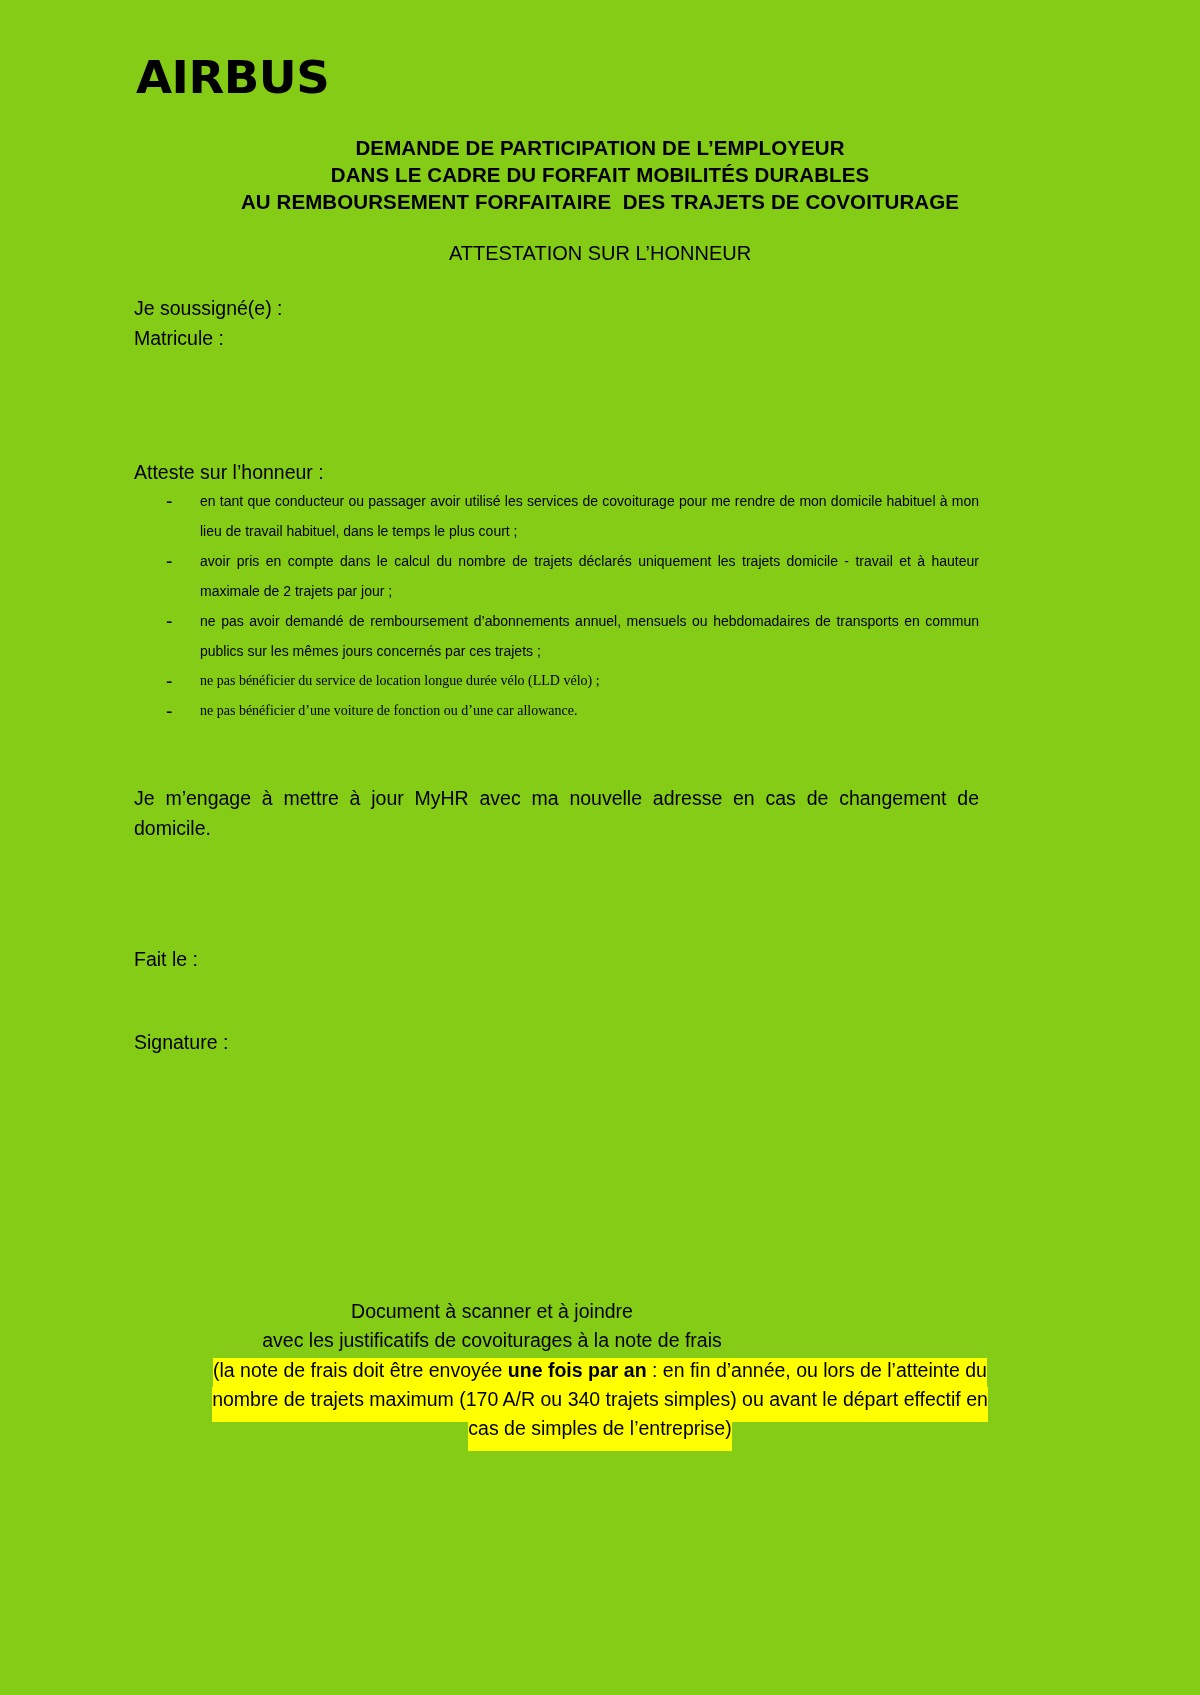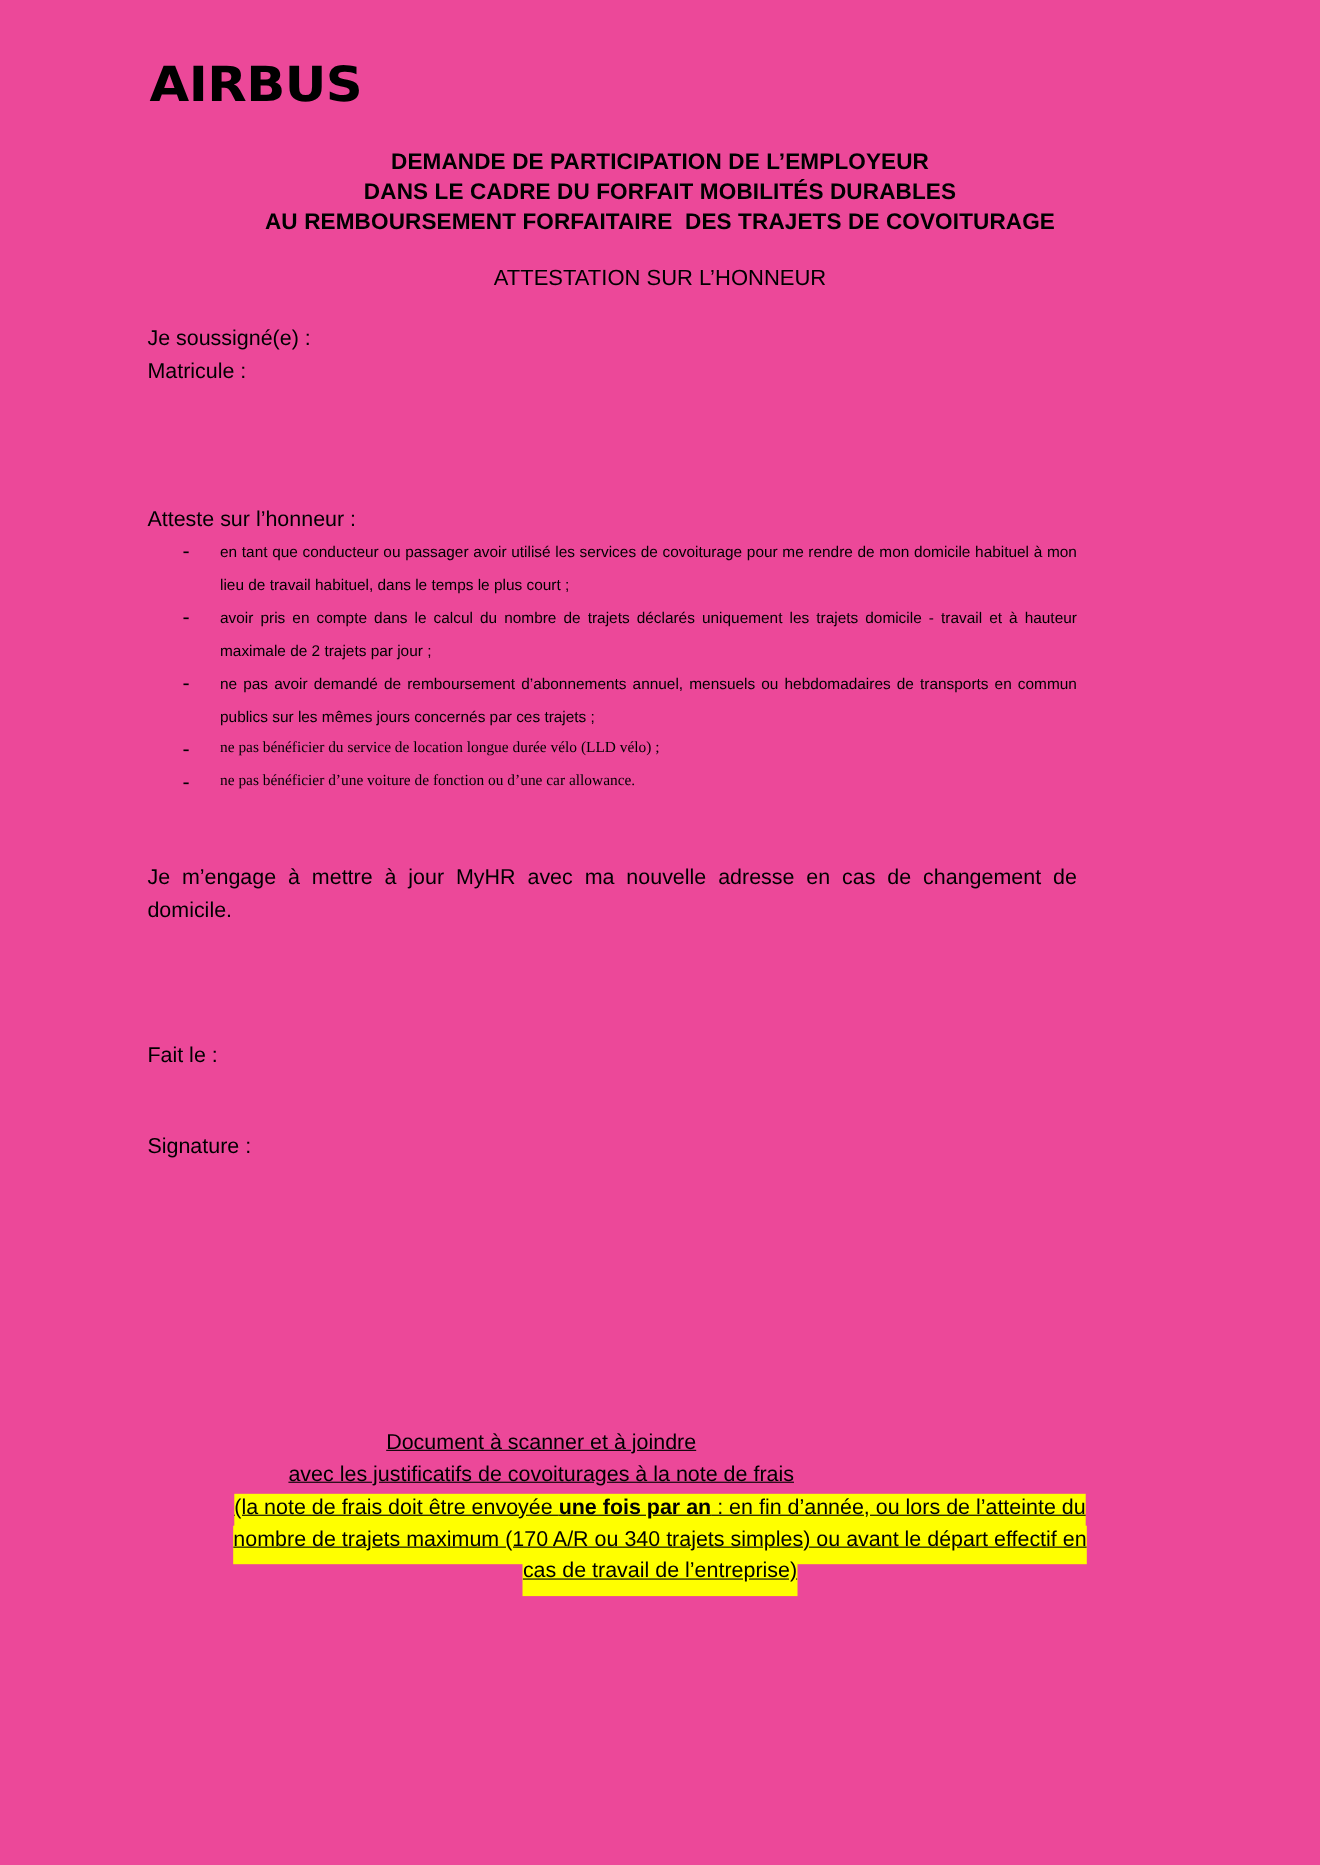--- a/index.html
+++ b/index.html
@@ -8,21 +8,21 @@
     background: #ffffff;
   }
   body {
     font-family: "Liberation Sans", sans-serif;
     color: #000000;
   }
   .page {
     position: relative;
     width: 1200px;
     height: 1695px;
-    background: #ec4899;
+    background: #84cc16;
     margin: 0 auto;
     overflow: hidden;
   }
 
   
   .logo-wrap {
     position: absolute;
     left: 136px;
     top: 56px;
   }
@@ -145,21 +145,20 @@
     white-space: pre;
   }
 
   
   .footer {
     position: absolute;
     left: 0;
     top: 1297px;
     width: 984px;
     text-align: center;
-    text-decoration: underline;
   }
   .footer-line {
     font-size: 19.5px;
     line-height: 29px;
     white-space: pre;
   }
   .footer-hl-block {
     margin-top: 1px;
     width: 1200px;
     text-align: center;
@@ -229,17 +228,17 @@
 
   <div class="faitle">Fait le :</div>
   <div class="signature">Signature :</div>
 
   <div class="footer">
     <div class="footer-line">Document à scanner et à joindre</div>
     <div class="footer-line">avec les justificatifs de covoiturages à la note de frais</div>
     <div class="footer-hl-block">
       <div class="hl-line"><span class="hl"><span>(la note de frais doit être envoyée </span><b>une fois par an</b><span> : en fin d’année, ou lors de l’atteinte du</span></span></div>
       <div class="hl-line"><span class="hl">nombre de trajets maximum (170 A/R ou 340 trajets simples) ou avant le départ effectif en</span></div>
-      <div class="hl-line"><span class="hl">cas de travail de l’entreprise)</span></div>
+      <div class="hl-line"><span class="hl">cas de simples de l’entreprise)</span></div>
     </div>
   </div>
 
 </div>
 
 </body></html>

